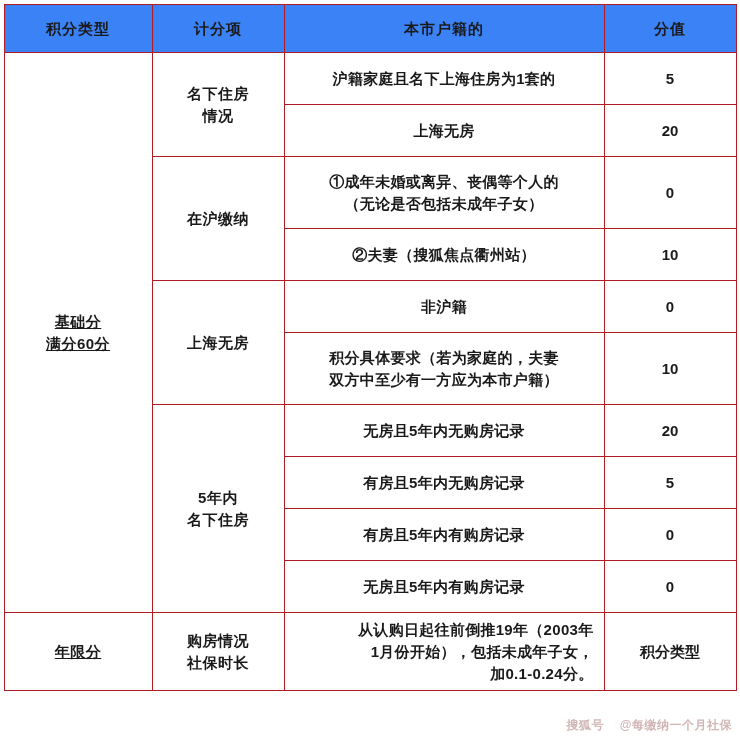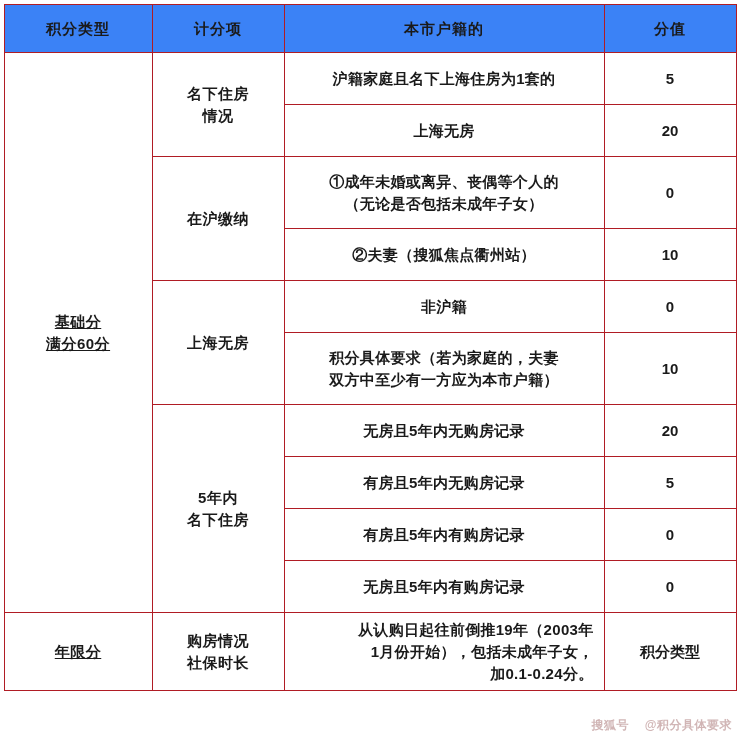--- a/index.html
+++ b/index.html
@@ -186,16 +186,16 @@
         </td>
         <td class="cell-val h-76">积分类型</td>
       </tr>
 
     </tbody>
   </table>
 
   <div class="watermark">
     <span>搜狐号</span>
     <span class="wm-sep"></span>
-    <span>@积分具体要求</span>
+    <span>@每缴纳一个月社保</span>
   </div>
 
 </div>
 
 </body></html>

